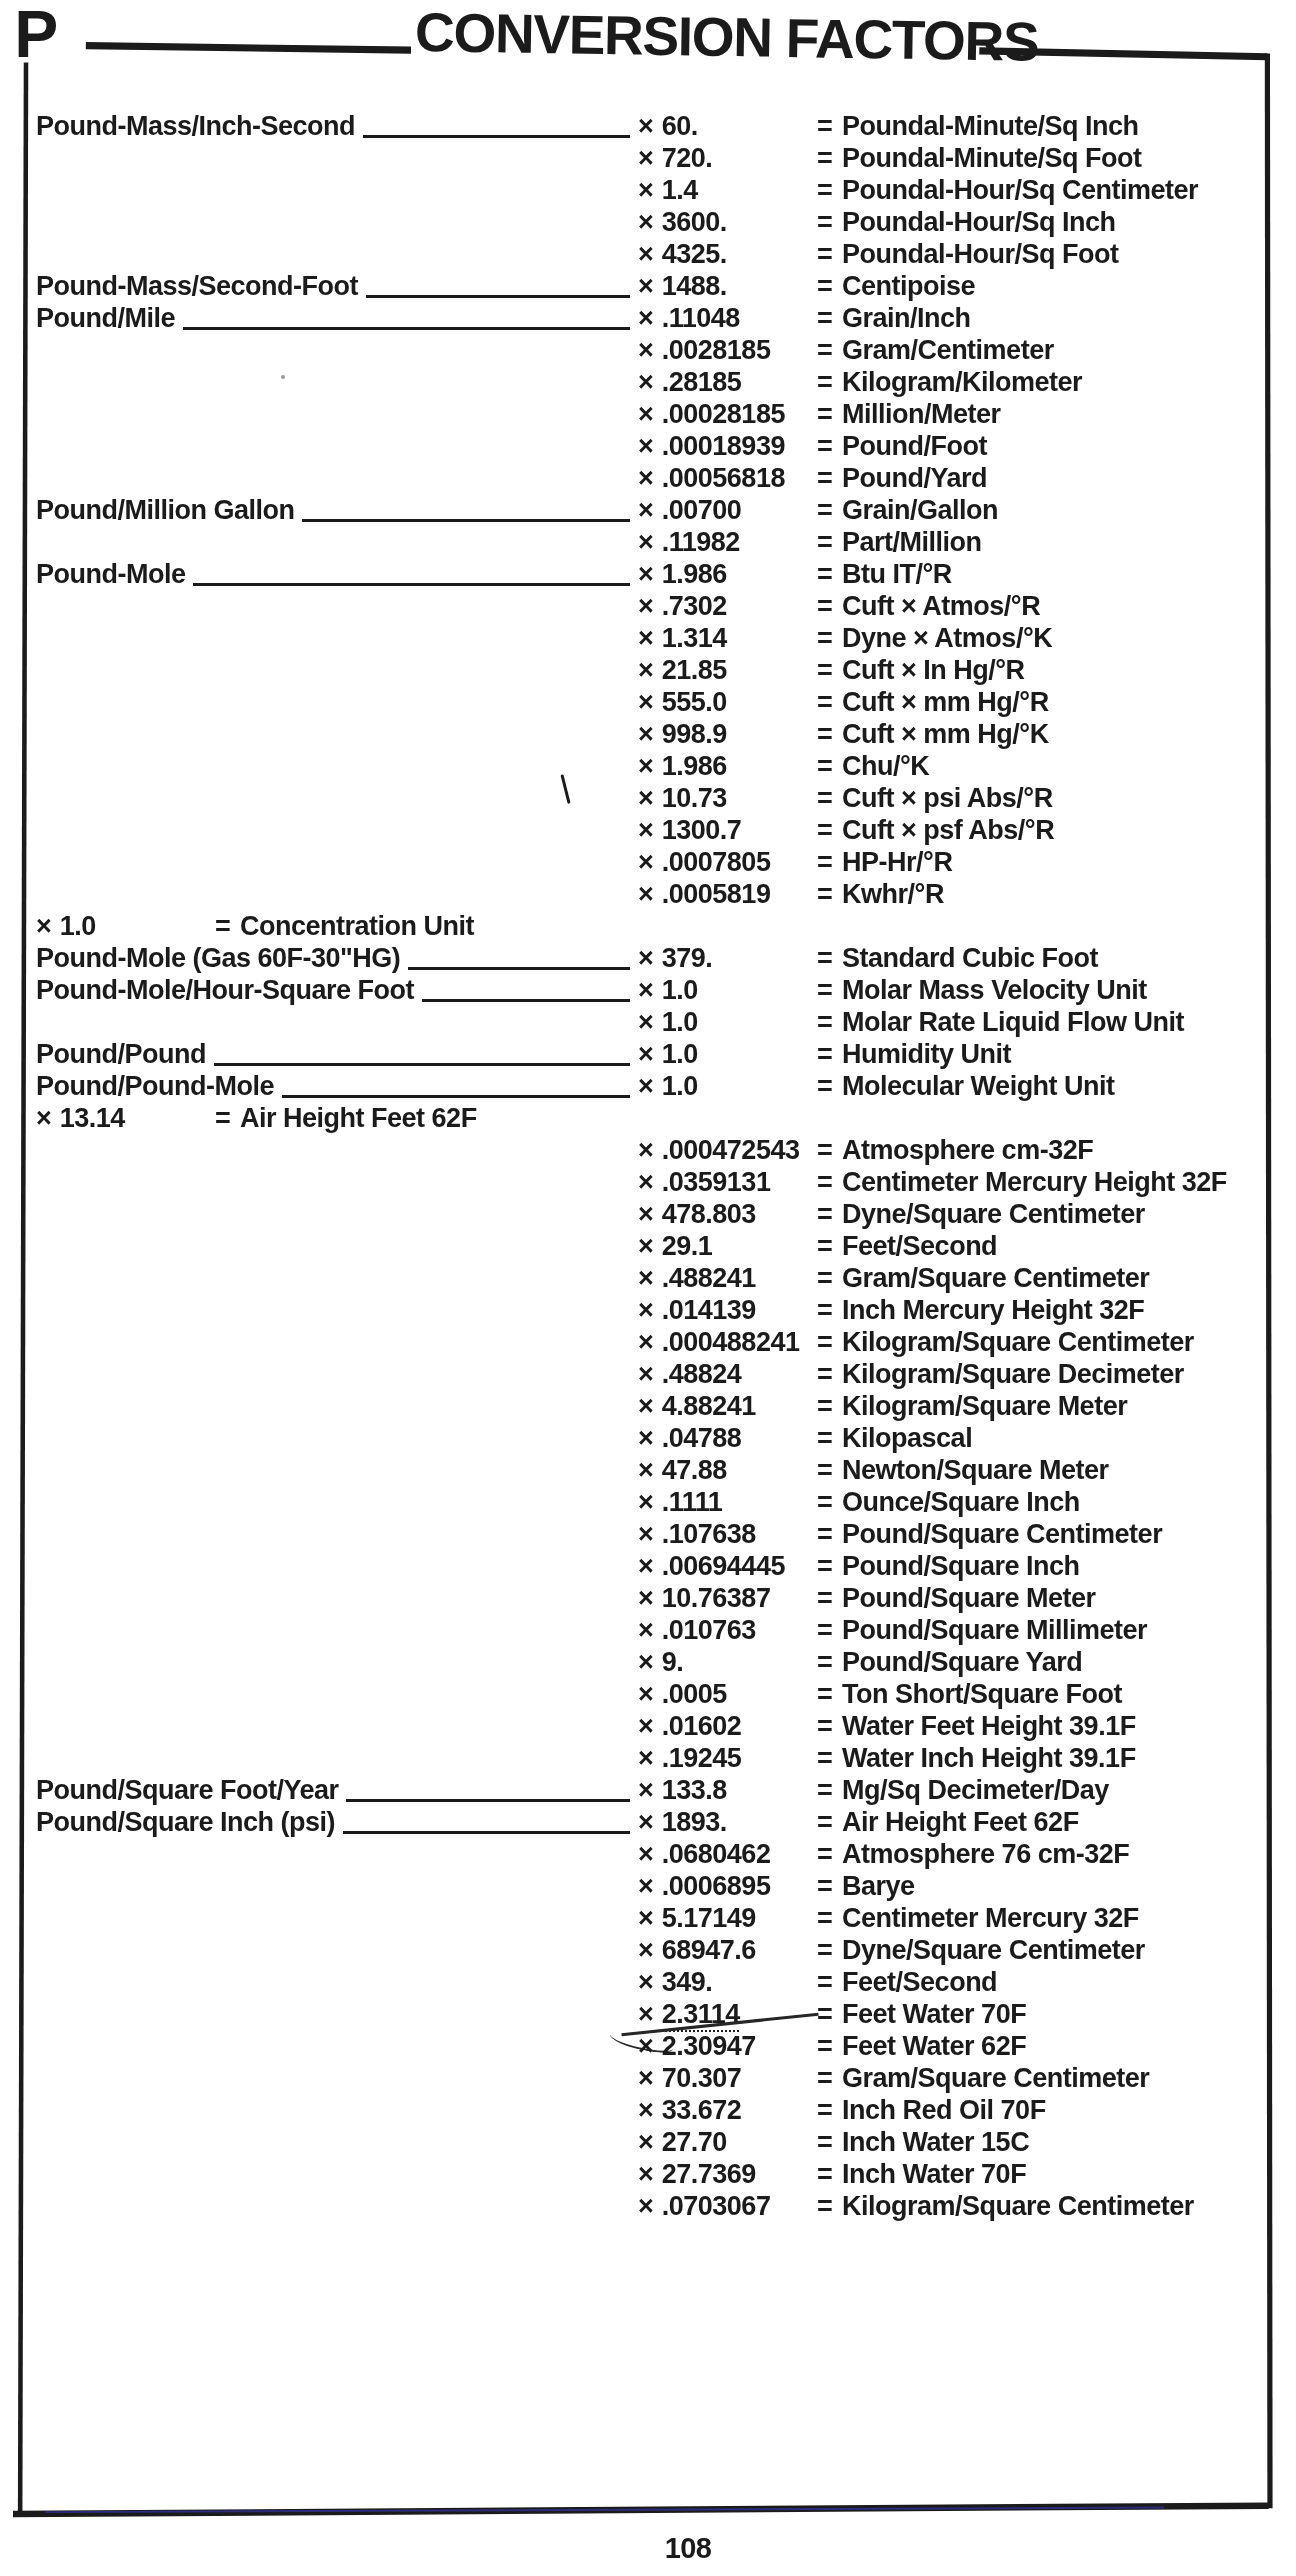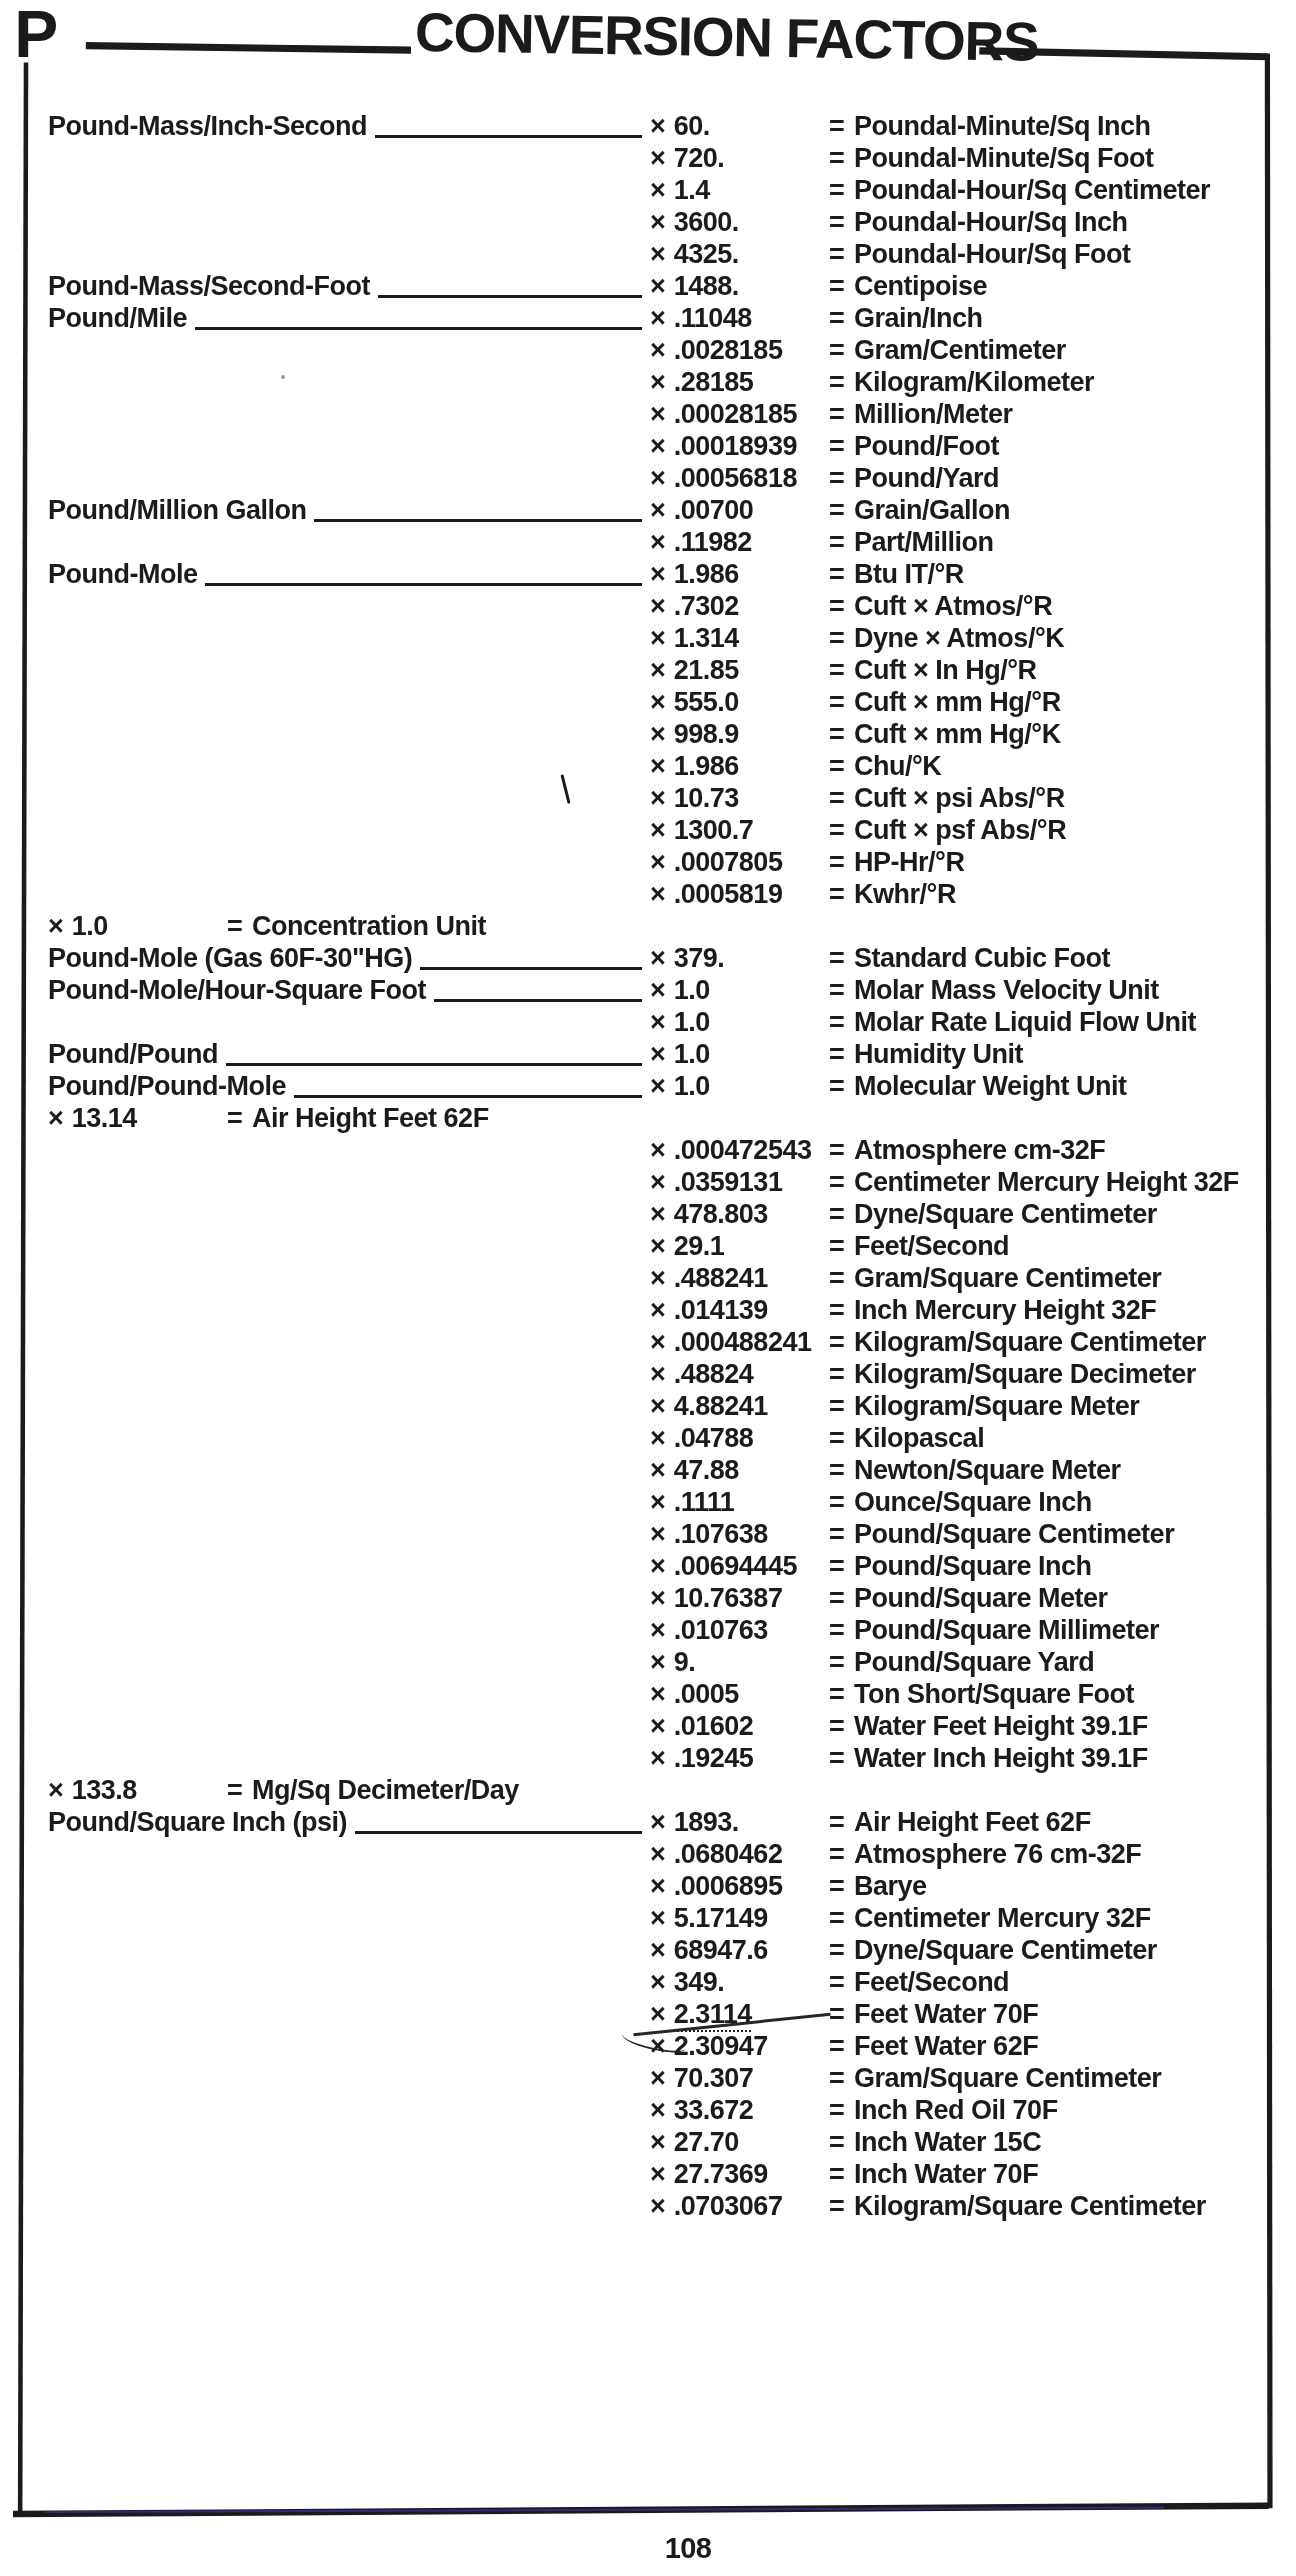--- a/index.html
+++ b/index.html
@@ -9,21 +9,21 @@
   }
   .letter {
     position:absolute; left:14.3px; top:1.3px; font-size:66px; font-weight:700;
     letter-spacing:-2.6px; line-height:1;
   }
   .title {
     position:absolute; left:415px; top:10.4px; font-size:55px; font-weight:700;
     letter-spacing:-1.3px; line-height:1; transform:rotate(0.9deg); white-space:nowrap;
   }
   .frame { position:absolute; left:0; top:0; }
-  .rows { position:absolute; left:48px; top:108px; width:1236px; }
+  .rows { position:absolute; left:36px; top:108px; width:1236px; }
   .row {
     display:flex; height:32px; align-items:flex-end;
     font-size:27px; font-weight:700; letter-spacing:-0.5px; line-height:1; white-space:nowrap;
   }
   .cell.label { flex:0 0 602px; display:flex; align-items:flex-end; min-width:0; }
   .lbl { padding-right:3.9px; }
   .fill { flex:1 1 auto; border-bottom:3.9px solid #1a1a1a; margin:0 7.8px 2px 3.9px; }
   .cell.factor { flex:0 0 179px; display:flex; position:relative; }
   .times { margin-right:8.5px; }
   .cell.result { flex:1 1 auto; display:flex; }
@@ -835,20 +835,24 @@
         <span class="times">×</span>
         <span class="val">.19245</span>
       </div>
       <div class="cell result">
         <span class="eq">=</span>
         <span class="res">Water Inch Height 39.1F</span>
       </div>
     </div>
 
     <div class="row">
+      <div class="cell label">
+        <span class="lbl">Pound/Square Foot/Year</span>
+        <span class="fill"></span>
+      </div>
       <div class="cell factor">
         <span class="times">×</span>
         <span class="val">133.8</span>
       </div>
       <div class="cell result">
         <span class="eq">=</span>
         <span class="res">Mg/Sq Decimeter/Day</span>
       </div>
     </div>
 

